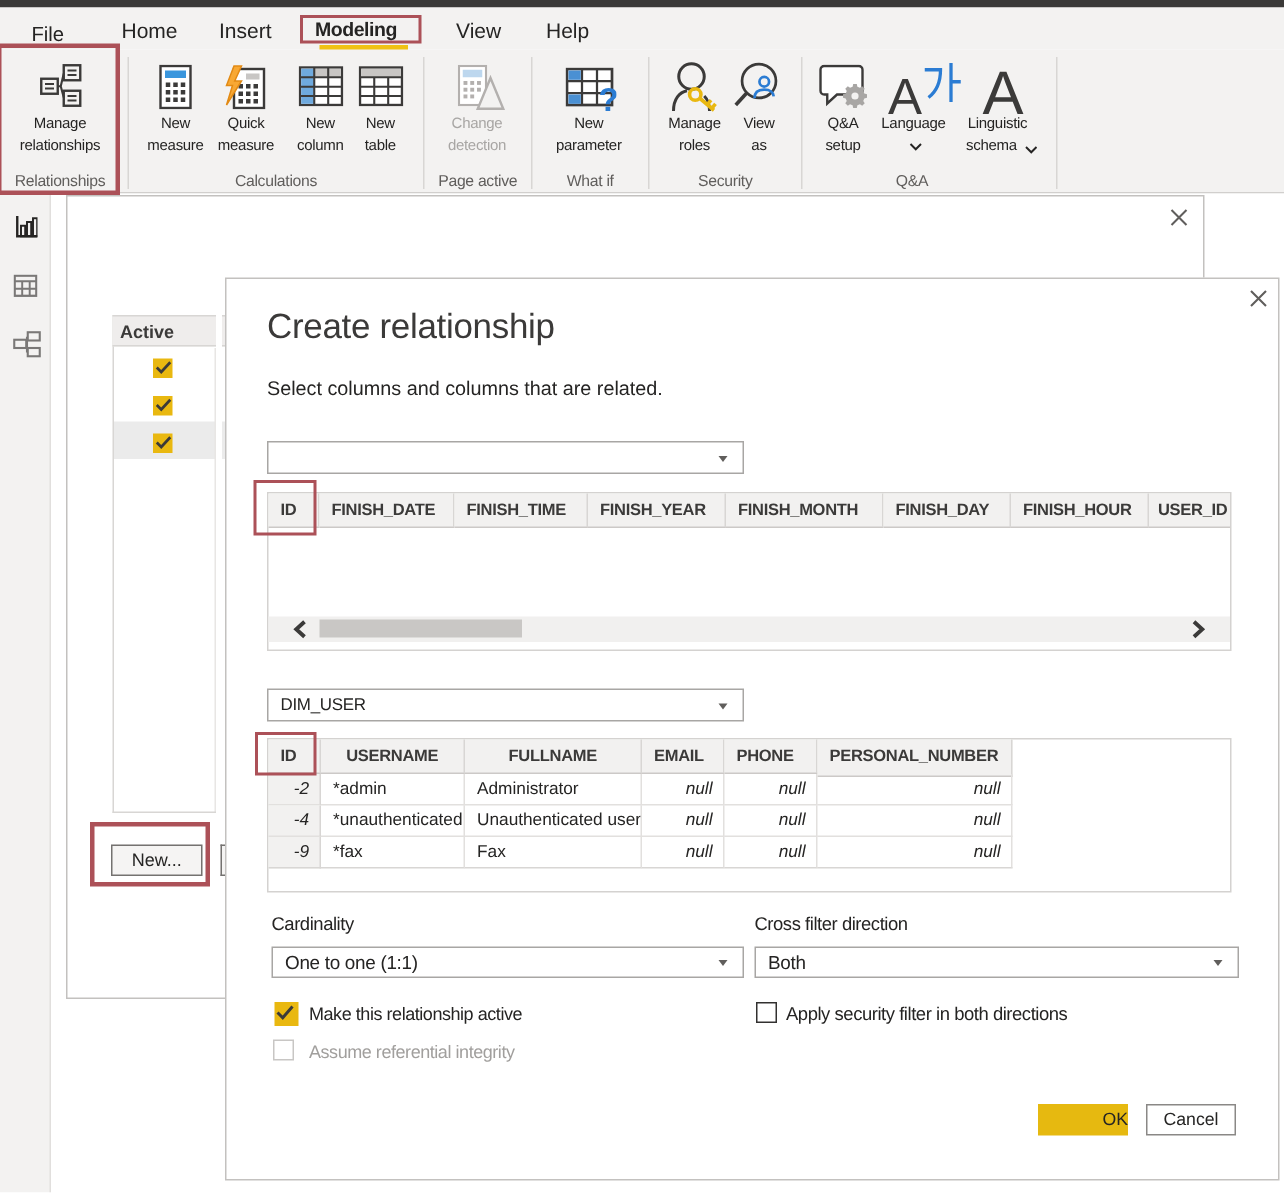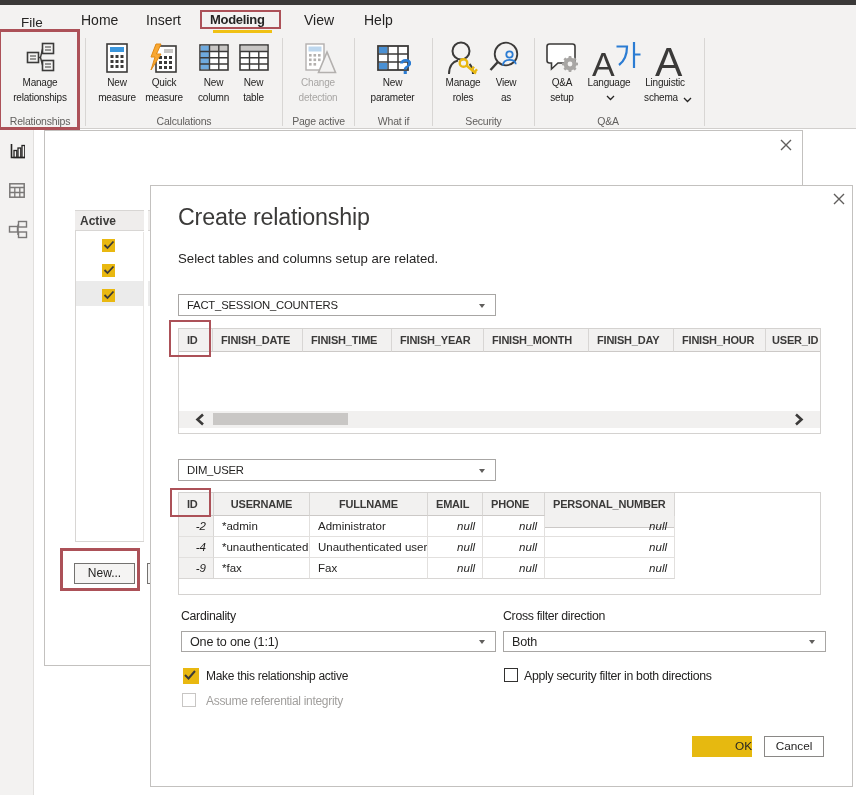--- a/index.html
+++ b/index.html
@@ -274,24 +274,23 @@
 <div class="abs" style="left:74px;top:563px;width:61px;height:21px;background:#f5f4f3;border:1px solid #747270;font-size:12px;color:#252423;text-align:center;line-height:19px;">New...</div>
 <div class="abs" style="left:147px;top:563px;width:3px;height:21px;background:#f5f4f3;border:1px solid #747270;border-right:none;"></div>
 <div class="redbox" style="left:60px;top:548px;width:80px;height:43px;"></div>
 
 <div class="abs" style="left:150px;top:185px;width:703px;height:602px;background:#fff;border:1px solid #c3c1bf;z-index:10;"></div>
 <div id="create-dialog" class="abs" style="left:0;top:0;z-index:20;">
   <svg class="xbtn" style="left:833px;top:193px;" viewBox="0 0 12 12">
         <path d="M1,1 L11,11 M11,1 L1,11" stroke="#605e5c" stroke-width="1.4"></path>
       </svg>
   <div class="abs" style="left:178px;top:204px;font-size:23.3px;letter-spacing:-0.2px;color:#3b3a39;">Create relationship</div>
-  <div class="abs" style="left:178px;top:251px;font-size:13.2px;color:#252423;">Select tables and columns setup are related.</div>
+  <div class="abs" style="left:178px;top:251px;font-size:13.2px;color:#252423;">Select columns and columns that are related.</div>
 
   <div class="dd" style="left:178px;top:294px;width:318px;height:22px;">
-        <span class="ddtxt">FACT_SESSION_COUNTERS</span>
         <span class="caret" style="right:10px;top:9px;"></span>
       </div>
 
   <div class="abs" style="left:178px;top:328px;width:643px;height:106px;border:1px solid #d4d2d0;background:#fff;"></div>
   <div id="t1h">
     <div class="hcell" style="left:179px;top:329px;width:34px;height:23px;background:#f2f1f0;border-right:1px solid #d8d6d4;border-bottom:1px solid #ccc9c7;">ID</div>
     <div class="hcell" style="left:213px;top:329px;width:90px;height:23px;background:#f2f1f0;border-right:1px solid #d8d6d4;border-bottom:1px solid #ccc9c7;">FINISH_DATE</div>
     <div class="hcell" style="left:303px;top:329px;width:89px;height:23px;background:#f2f1f0;border-right:1px solid #d8d6d4;border-bottom:1px solid #ccc9c7;">FINISH_TIME</div>
     <div class="hcell" style="left:392px;top:329px;width:92px;height:23px;background:#f2f1f0;border-right:1px solid #d8d6d4;border-bottom:1px solid #ccc9c7;">FINISH_YEAR</div>
     <div class="hcell" style="left:484px;top:329px;width:105px;height:23px;background:#f2f1f0;border-right:1px solid #d8d6d4;border-bottom:1px solid #ccc9c7;">FINISH_MONTH</div>
@@ -315,21 +314,21 @@
         <span class="caret" style="right:10px;top:9px;"></span>
       </div>
 
   <div class="abs" style="left:178px;top:492px;width:643px;height:103px;border:1px solid #d4d2d0;background:#fff;"></div>
   <div id="t2">
     <div class="hcell" style="left:179px;top:493px;width:35px;height:23px;background:#f2f1f0;border-right:1px solid #d8d6d4;border-bottom:1px solid #ccc9c7;">ID</div>
     <div class="hcell" style="left:214px;top:493px;width:96px;height:23px;background:#f2f1f0;border-right:1px solid #d8d6d4;border-bottom:1px solid #ccc9c7;text-align:center;padding-left:0;">USERNAME</div>
     <div class="hcell" style="left:310px;top:493px;width:118px;height:23px;background:#f2f1f0;border-right:1px solid #d8d6d4;border-bottom:1px solid #ccc9c7;text-align:center;padding-left:0;">FULLNAME</div>
     <div class="hcell" style="left:428px;top:493px;width:55px;height:23px;background:#f2f1f0;border-right:1px solid #d8d6d4;border-bottom:1px solid #ccc9c7;">EMAIL</div>
     <div class="hcell" style="left:483px;top:493px;width:62px;height:23px;background:#f2f1f0;border-right:1px solid #d8d6d4;border-bottom:1px solid #ccc9c7;">PHONE</div>
-    <div class="hcell" style="left:545px;top:493px;width:130px;height:35px;background:#f2f1f0;border-right:1px solid #d8d6d4;border-bottom:1px solid #ccc9c7;">PERSONAL_NUMBER</div>
+    <div class="hcell" style="left:545px;top:493px;width:130px;height:25px;background:#f2f1f0;border-right:1px solid #d8d6d4;border-bottom:1px solid #ccc9c7;">PERSONAL_NUMBER</div>
 
     <div class="dcell num" style="left:179px;top:516px;width:35px;height:21px;background:#f2f1f0;border-right:1px solid #d8d6d4;border-bottom:1px solid #e2e0de;">-2</div>
     <div class="dcell" style="left:214px;top:516px;width:96px;height:21px;border-right:1px solid #e2e0de;border-bottom:1px solid #e2e0de;">*admin</div>
     <div class="dcell" style="left:310px;top:516px;width:118px;height:21px;border-right:1px solid #e2e0de;border-bottom:1px solid #e2e0de;">Administrator</div>
     <div class="dcell num" style="left:428px;top:516px;width:55px;height:21px;border-right:1px solid #e2e0de;border-bottom:1px solid #e2e0de;">null</div>
     <div class="dcell num" style="left:483px;top:516px;width:62px;height:21px;border-right:1px solid #e2e0de;border-bottom:1px solid #e2e0de;">null</div>
     <div class="dcell num" style="left:545px;top:516px;width:130px;height:21px;border-right:1px solid #e2e0de;border-bottom:1px solid #e2e0de;">null</div>
 
     <div class="dcell num" style="left:179px;top:537px;width:35px;height:21px;background:#f2f1f0;border-right:1px solid #d8d6d4;border-bottom:1px solid #e2e0de;">-4</div>
     <div class="dcell" style="left:214px;top:537px;width:96px;height:21px;border-right:1px solid #e2e0de;border-bottom:1px solid #e2e0de;">*unauthenticated</div>

